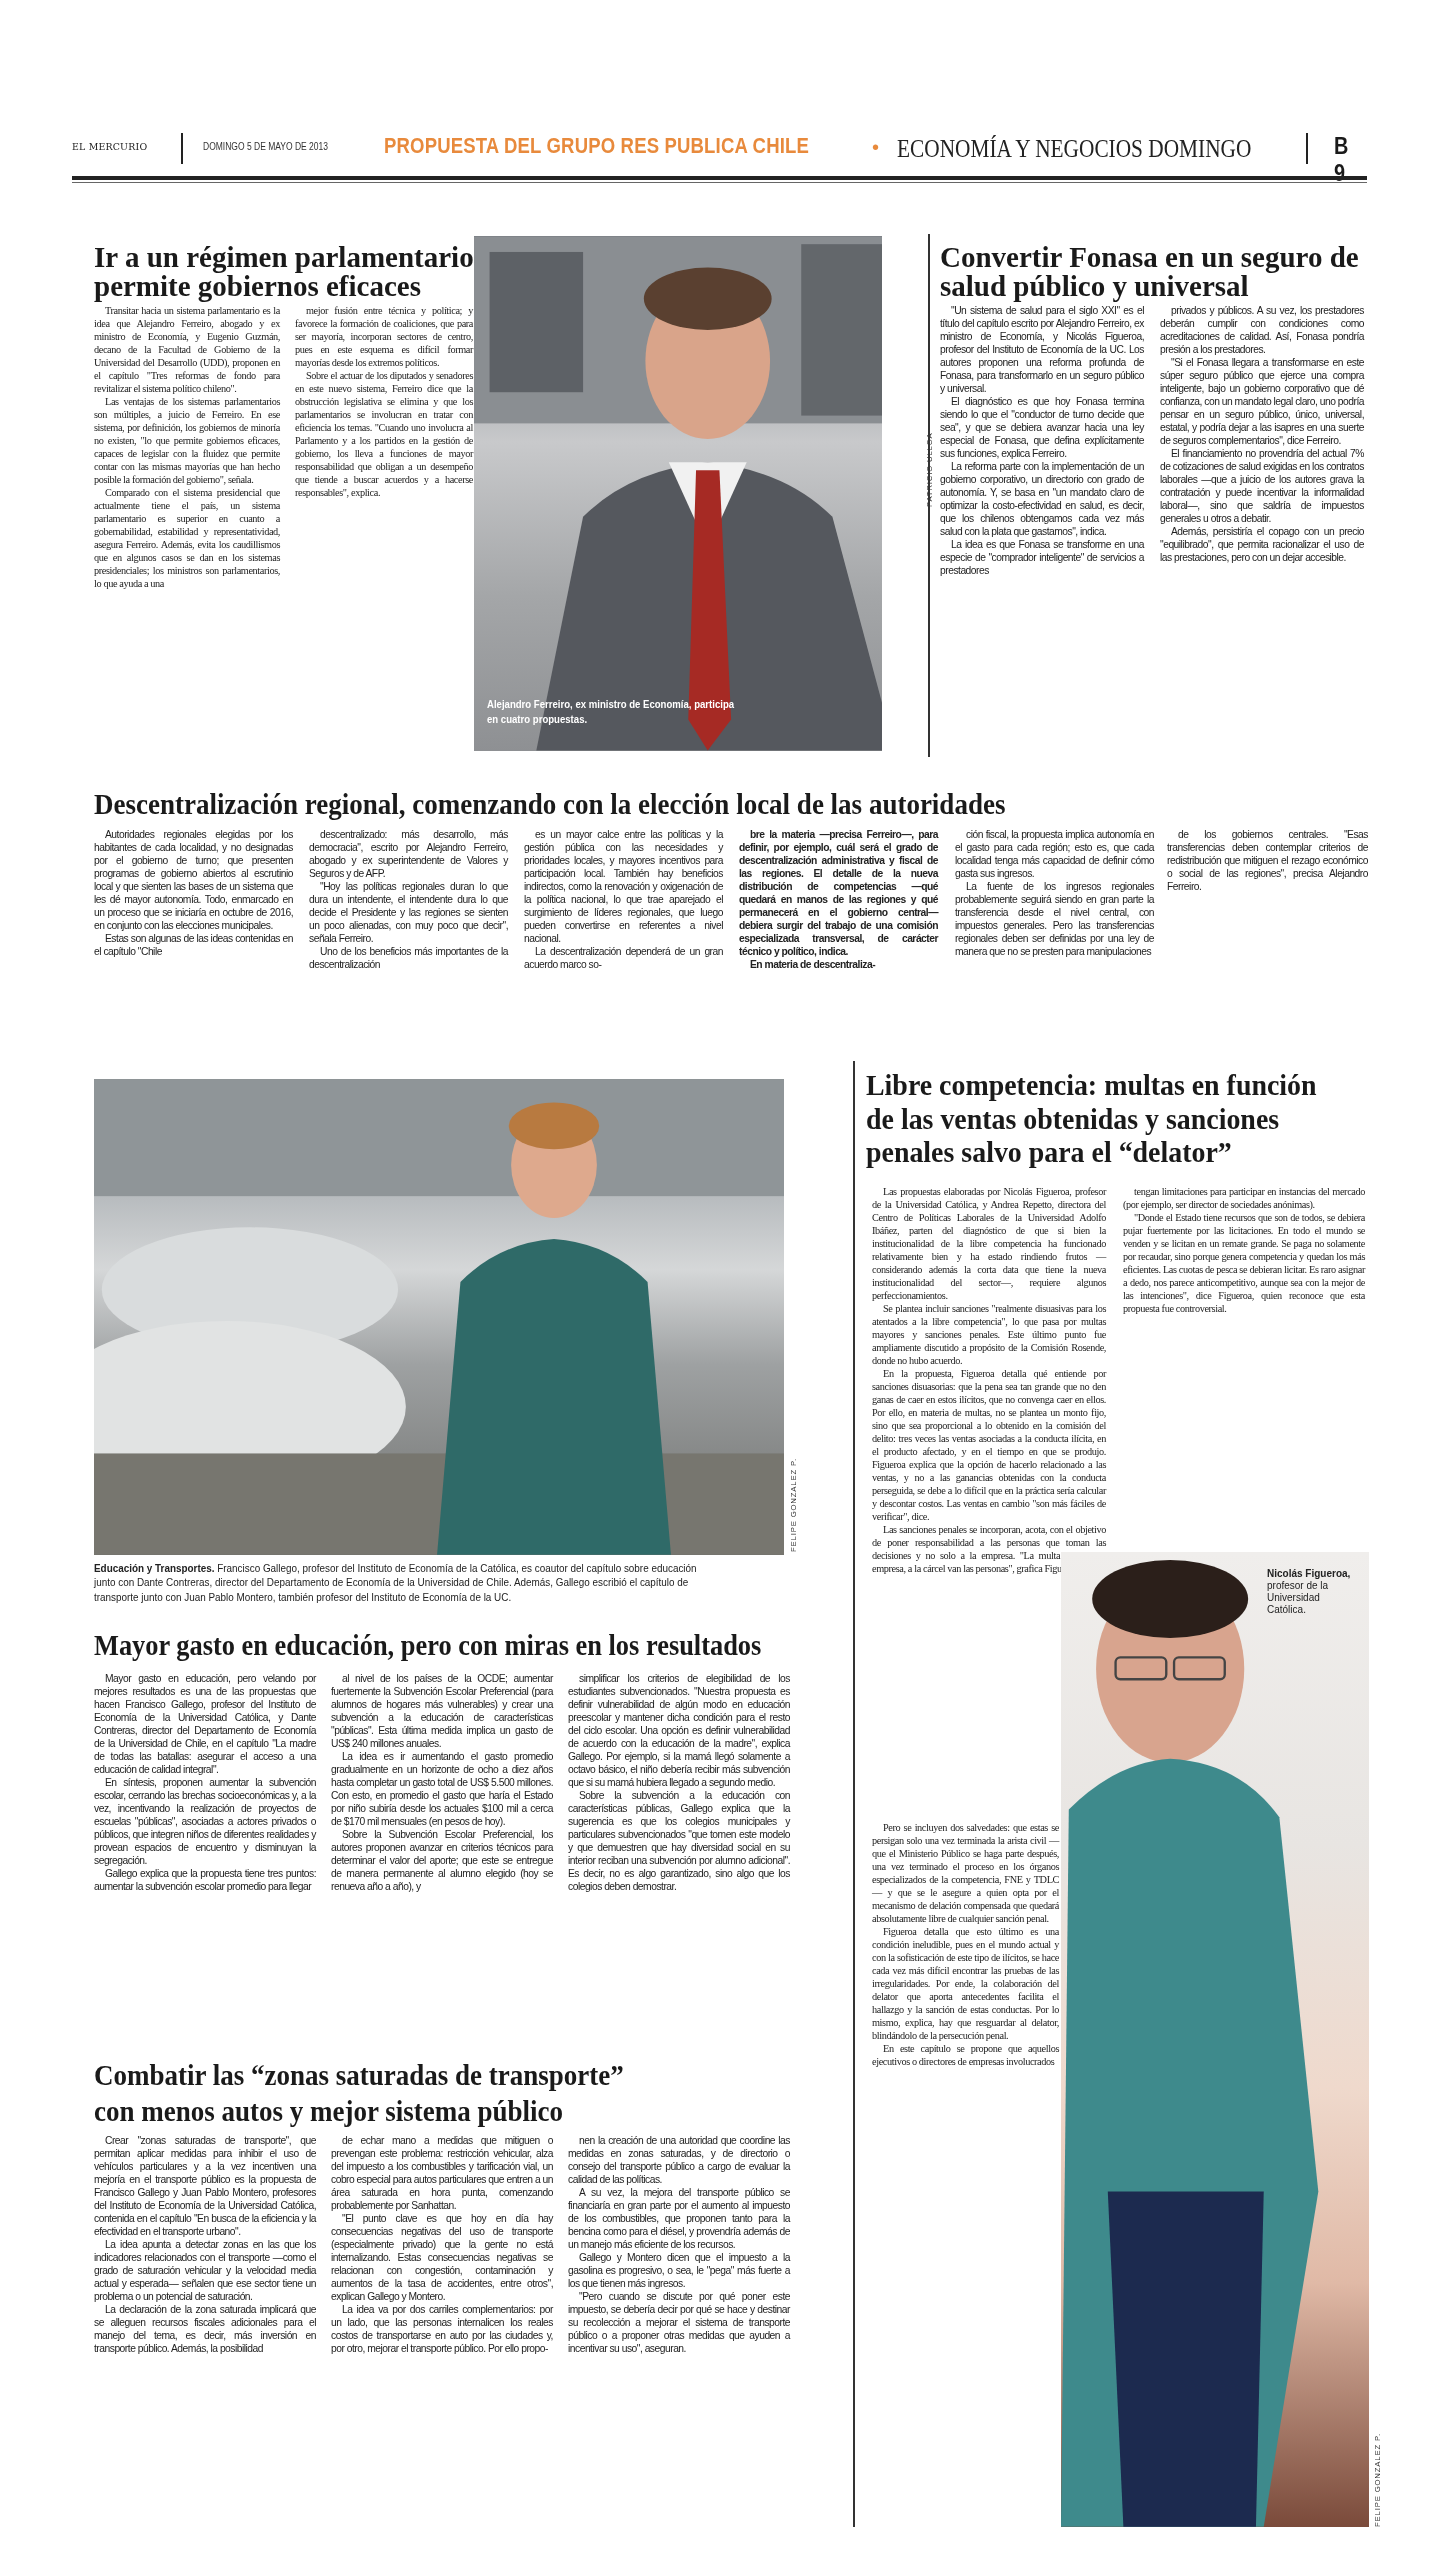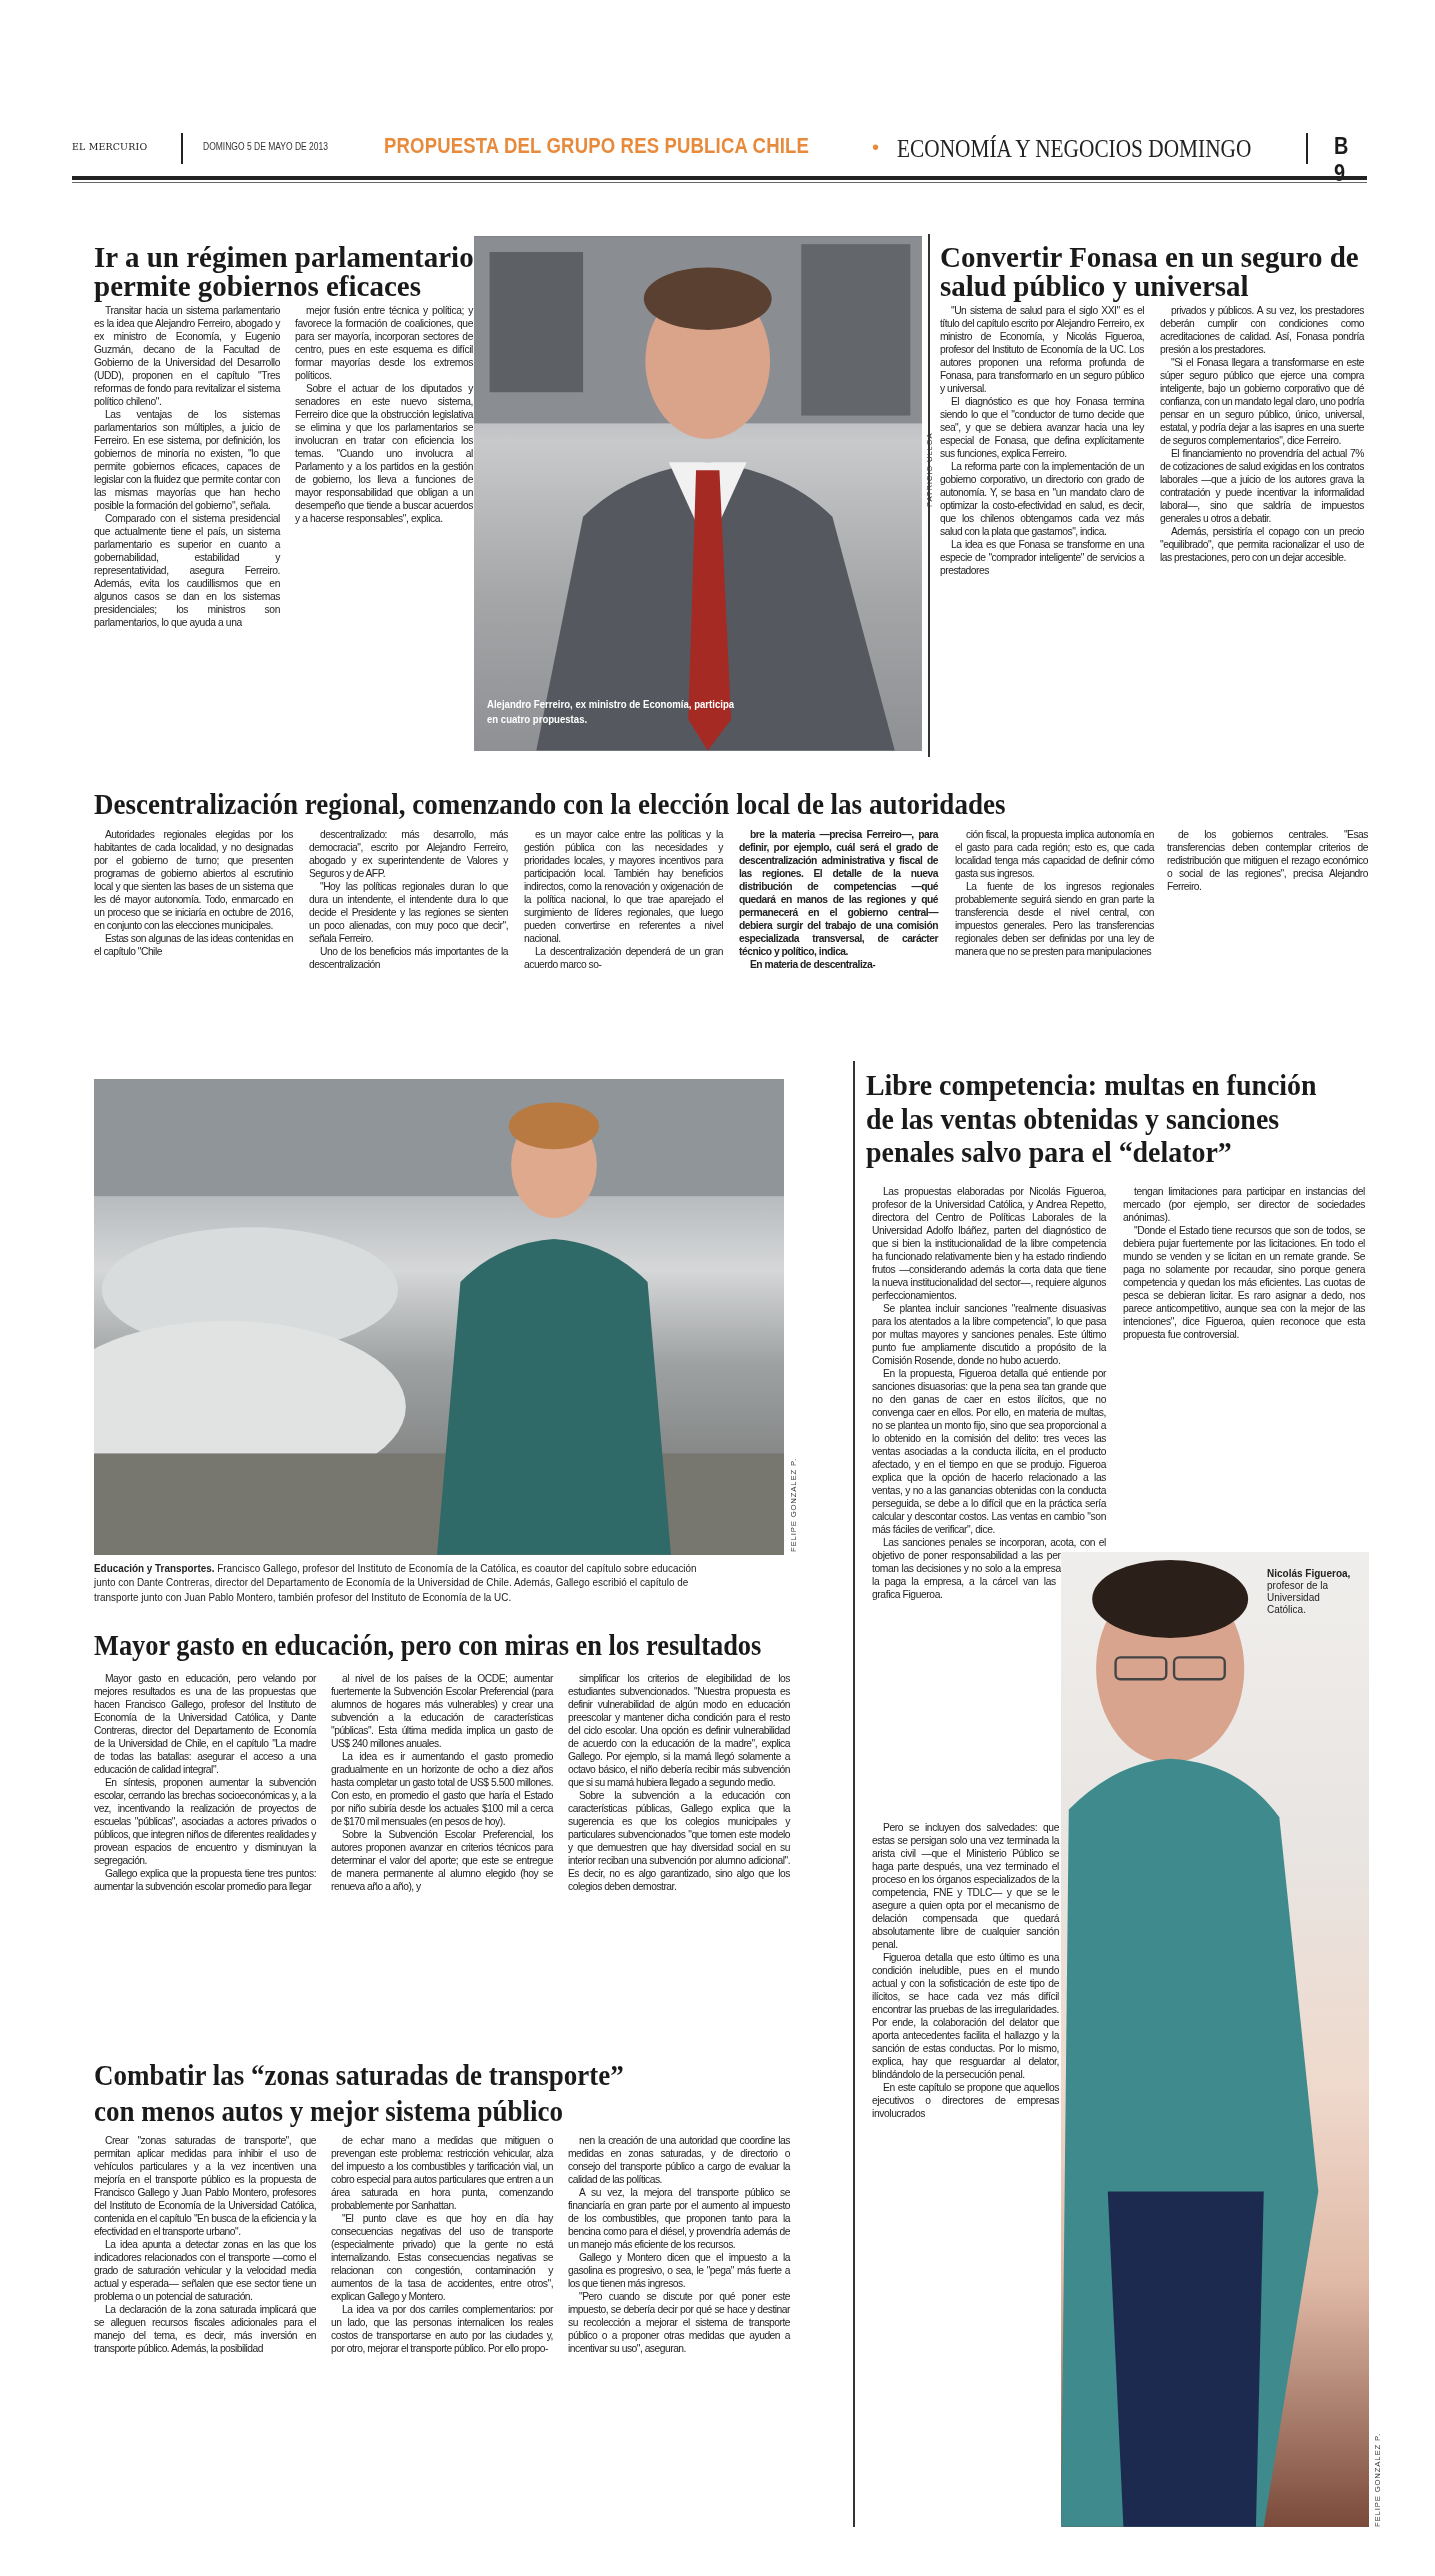--- a/index.html
+++ b/index.html
@@ -26,29 +26,29 @@
   .hl-b { left: 940px; top: 243px; width: 429px; font-size: 29px; }
   .hl-c { left: 94px; top: 789px; width: 1279px; font-size: 30px; transform: scaleX(0.9); transform-origin: left; white-space: nowrap; }
   .hl-d { left: 866px; top: 1068px; width: 499px; font-size: 30px; line-height: 1.12; transform: scaleX(0.93); transform-origin: left; }
   .hl-d b { font-weight: bold; }
   .hl-e { left: 94px; top: 1630px; width: 749px; font-size: 30px; transform: scaleX(0.88); transform-origin: left; white-space: nowrap; }
   .hl-f { left: 94px; top: 2057px; width: 749px; font-size: 30px; line-height: 1.2; transform: scaleX(0.9); transform-origin: left; }
 
   
   .col { font-size: 10.3px; line-height: 13px; text-align: justify; color: #222; hyphens: auto; }
   .col p { text-indent: 11px; }
-  .narrow { font-family: Liberation Sans, sans-serif; letter-spacing: -0.4px; }
+  .narrow { font-family: Liberation Serif, serif; letter-spacing: -0.4px; }
   .cond { font-family: "Liberation Sans", sans-serif; letter-spacing: -0.5px; }
 
   
   .vline { background: #333; width: 1.6px; }
 
   
   .photo { overflow: hidden; }
-  .ferreiro-photo { left: 474px; top: 236px; width: 448px; height: 515px;
+  .ferreiro-photo { left: 474px; top: 236px; width: 408px; height: 515px;
     background: linear-gradient(180deg, #6e7277 0%, #9a9ea3 20%, #c8c9cb 40%, #a4a6a8 70%, #8e9093 100%); }
   .gallego-photo { left: 94px; top: 1079px; width: 690px; height: 476px;
     background: linear-gradient(180deg, #8a8f92 0%, #b8bcbf 25%, #d5d7d8 40%, #9ea1a2 60%, #6d6e6c 100%); }
   .figueroa-photo { left: 1061px; top: 1552px; width: 308px; height: 975px;
     background: linear-gradient(180deg, #f0eeec 0%, #e8e5e2 30%, #efd9cc 55%, #e0b9a6 75%, #7a4a3a 100%); }
 
   .caption { color: #fff; font-size: 11.7px; line-height: 15px; font-weight: bold; font-family: "Liberation Sans", sans-serif; transform: scaleX(0.82); transform-origin: left; }
   .credit { font-size: 7.8px; color: #333; letter-spacing: 0.8px; white-space: nowrap; transform: rotate(-90deg); transform-origin: left top; }
   .edu-caption { left: 94px; top: 1561px; width: 690px; font-size: 11px; line-height: 14.4px; transform: scaleX(0.9); transform-origin: left; color: #222; }
   .edu-caption b { font-weight: bold; }

